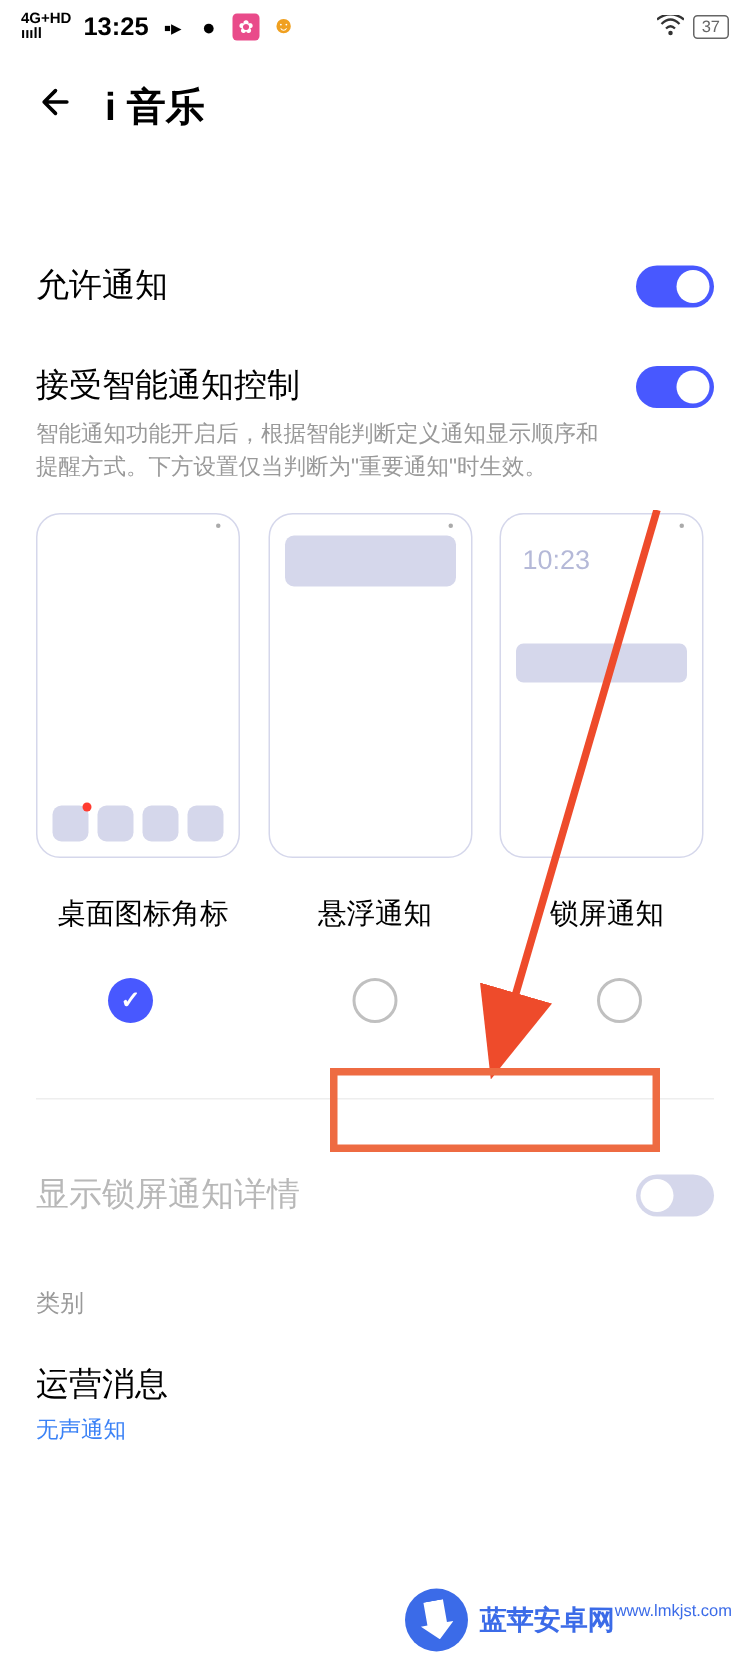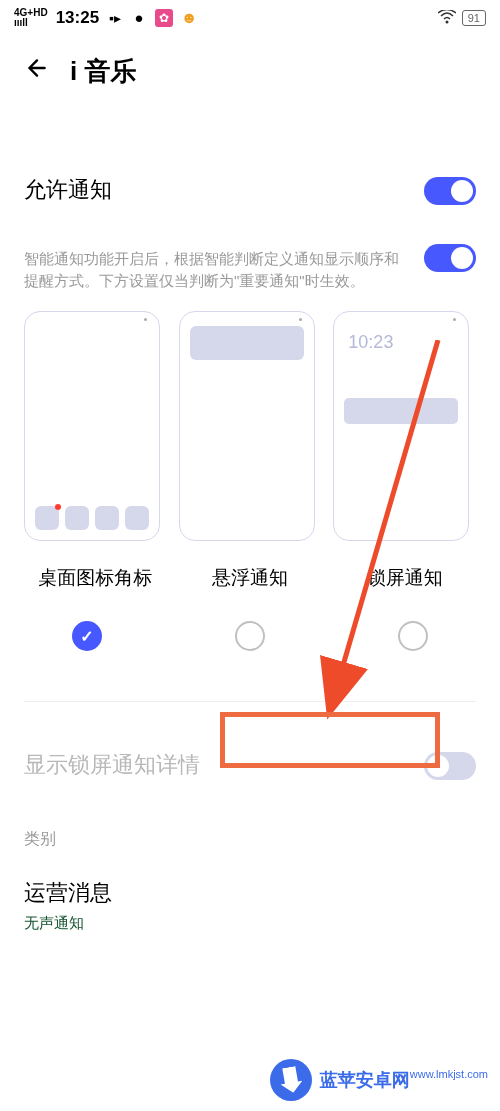--- a/index.html
+++ b/index.html
@@ -266,21 +266,21 @@
       color: #999;
       margin-top: 30px;
       margin-bottom: 28px;
     }
     .category-item-title {
       font-size: 22px;
       color: #000;
     }
     .category-item-sub {
       font-size: 15px;
-      color: #14532d;
+      color: #3b82f6;
       margin-top: 6px;
     }
     
     
     .watermark {
       position: absolute;
       bottom: 10px;
       right: 12px;
       display: flex;
       align-items: center;
@@ -333,21 +333,21 @@
     <span class="status-icon status-pink">✿</span>
     <span class="status-icon status-yellow">☻</span>
   </div>
   <div class="status-right">
     <span class="wifi-icon">
       <svg width="18" height="14" viewBox="0 0 18 14">
           <path d="M9 12 L9 12 M6 9 Q9 6 12 9 M3 6 Q9 0 15 6 M0 3 Q9 -4 18 3" stroke="#333" stroke-width="1.5" fill="none"></path>
           <circle cx="9" cy="12" r="1.5" fill="#333"></circle>
         </svg>
     </span>
-    <span class="battery-box">91</span>
+    <span class="battery-box">37</span>
   </div>
 </div>
 
 <div class="header">
   <span class="back-arrow">
     <svg width="26" height="26" viewBox="0 0 24 24">
         <path d="M19 12H5M5 12L12 5M5 12L12 19" stroke="#000" stroke-width="2.2" fill="none" stroke-linecap="round" stroke-linejoin="round"></path>
       </svg>
   </span>
   <span class="header-title">i 音乐</span>
@@ -360,20 +360,21 @@
     <div class="setting-text">
       <div class="setting-title">允许通知</div>
     </div>
     <div class="toggle on">
       <div class="toggle-knob"></div>
     </div>
   </div>
 
   <div class="setting-row">
     <div class="setting-text">
+      <div class="setting-title">接受智能通知控制</div>
       <div class="setting-desc">智能通知功能开启后，根据智能判断定义通知显示顺序和提醒方式。下方设置仅当判断为"重要通知"时生效。</div>
     </div>
     <div class="toggle on">
       <div class="toggle-knob"></div>
     </div>
   </div>
 
 
   <div class="alert-options">
 

